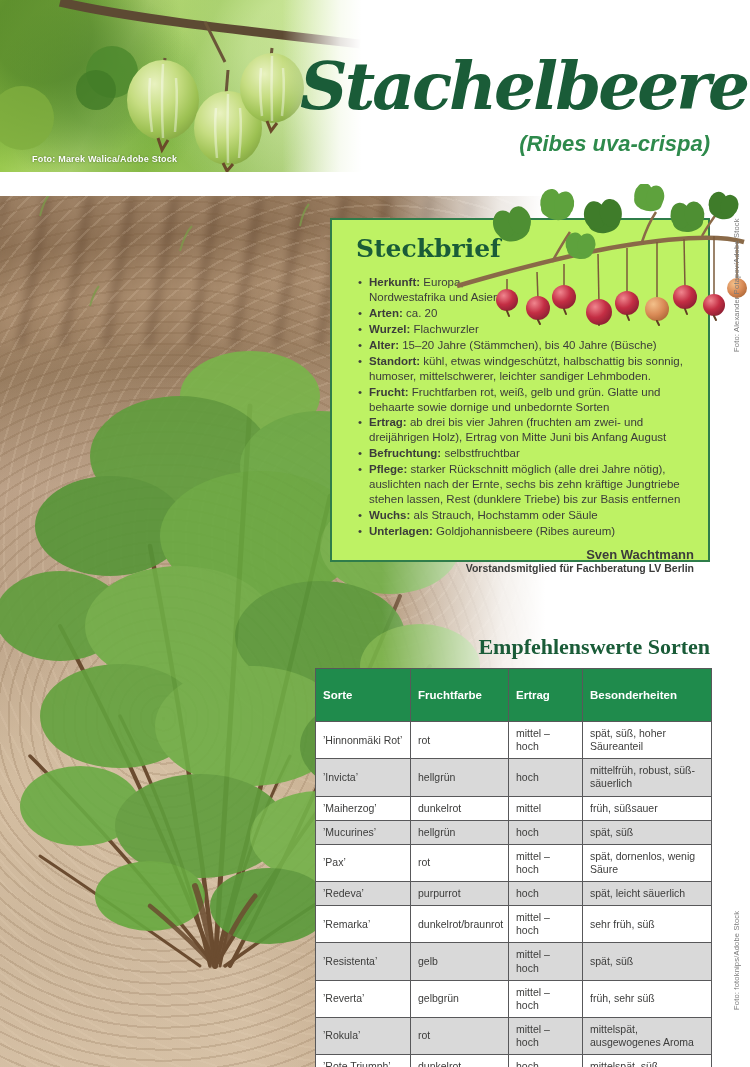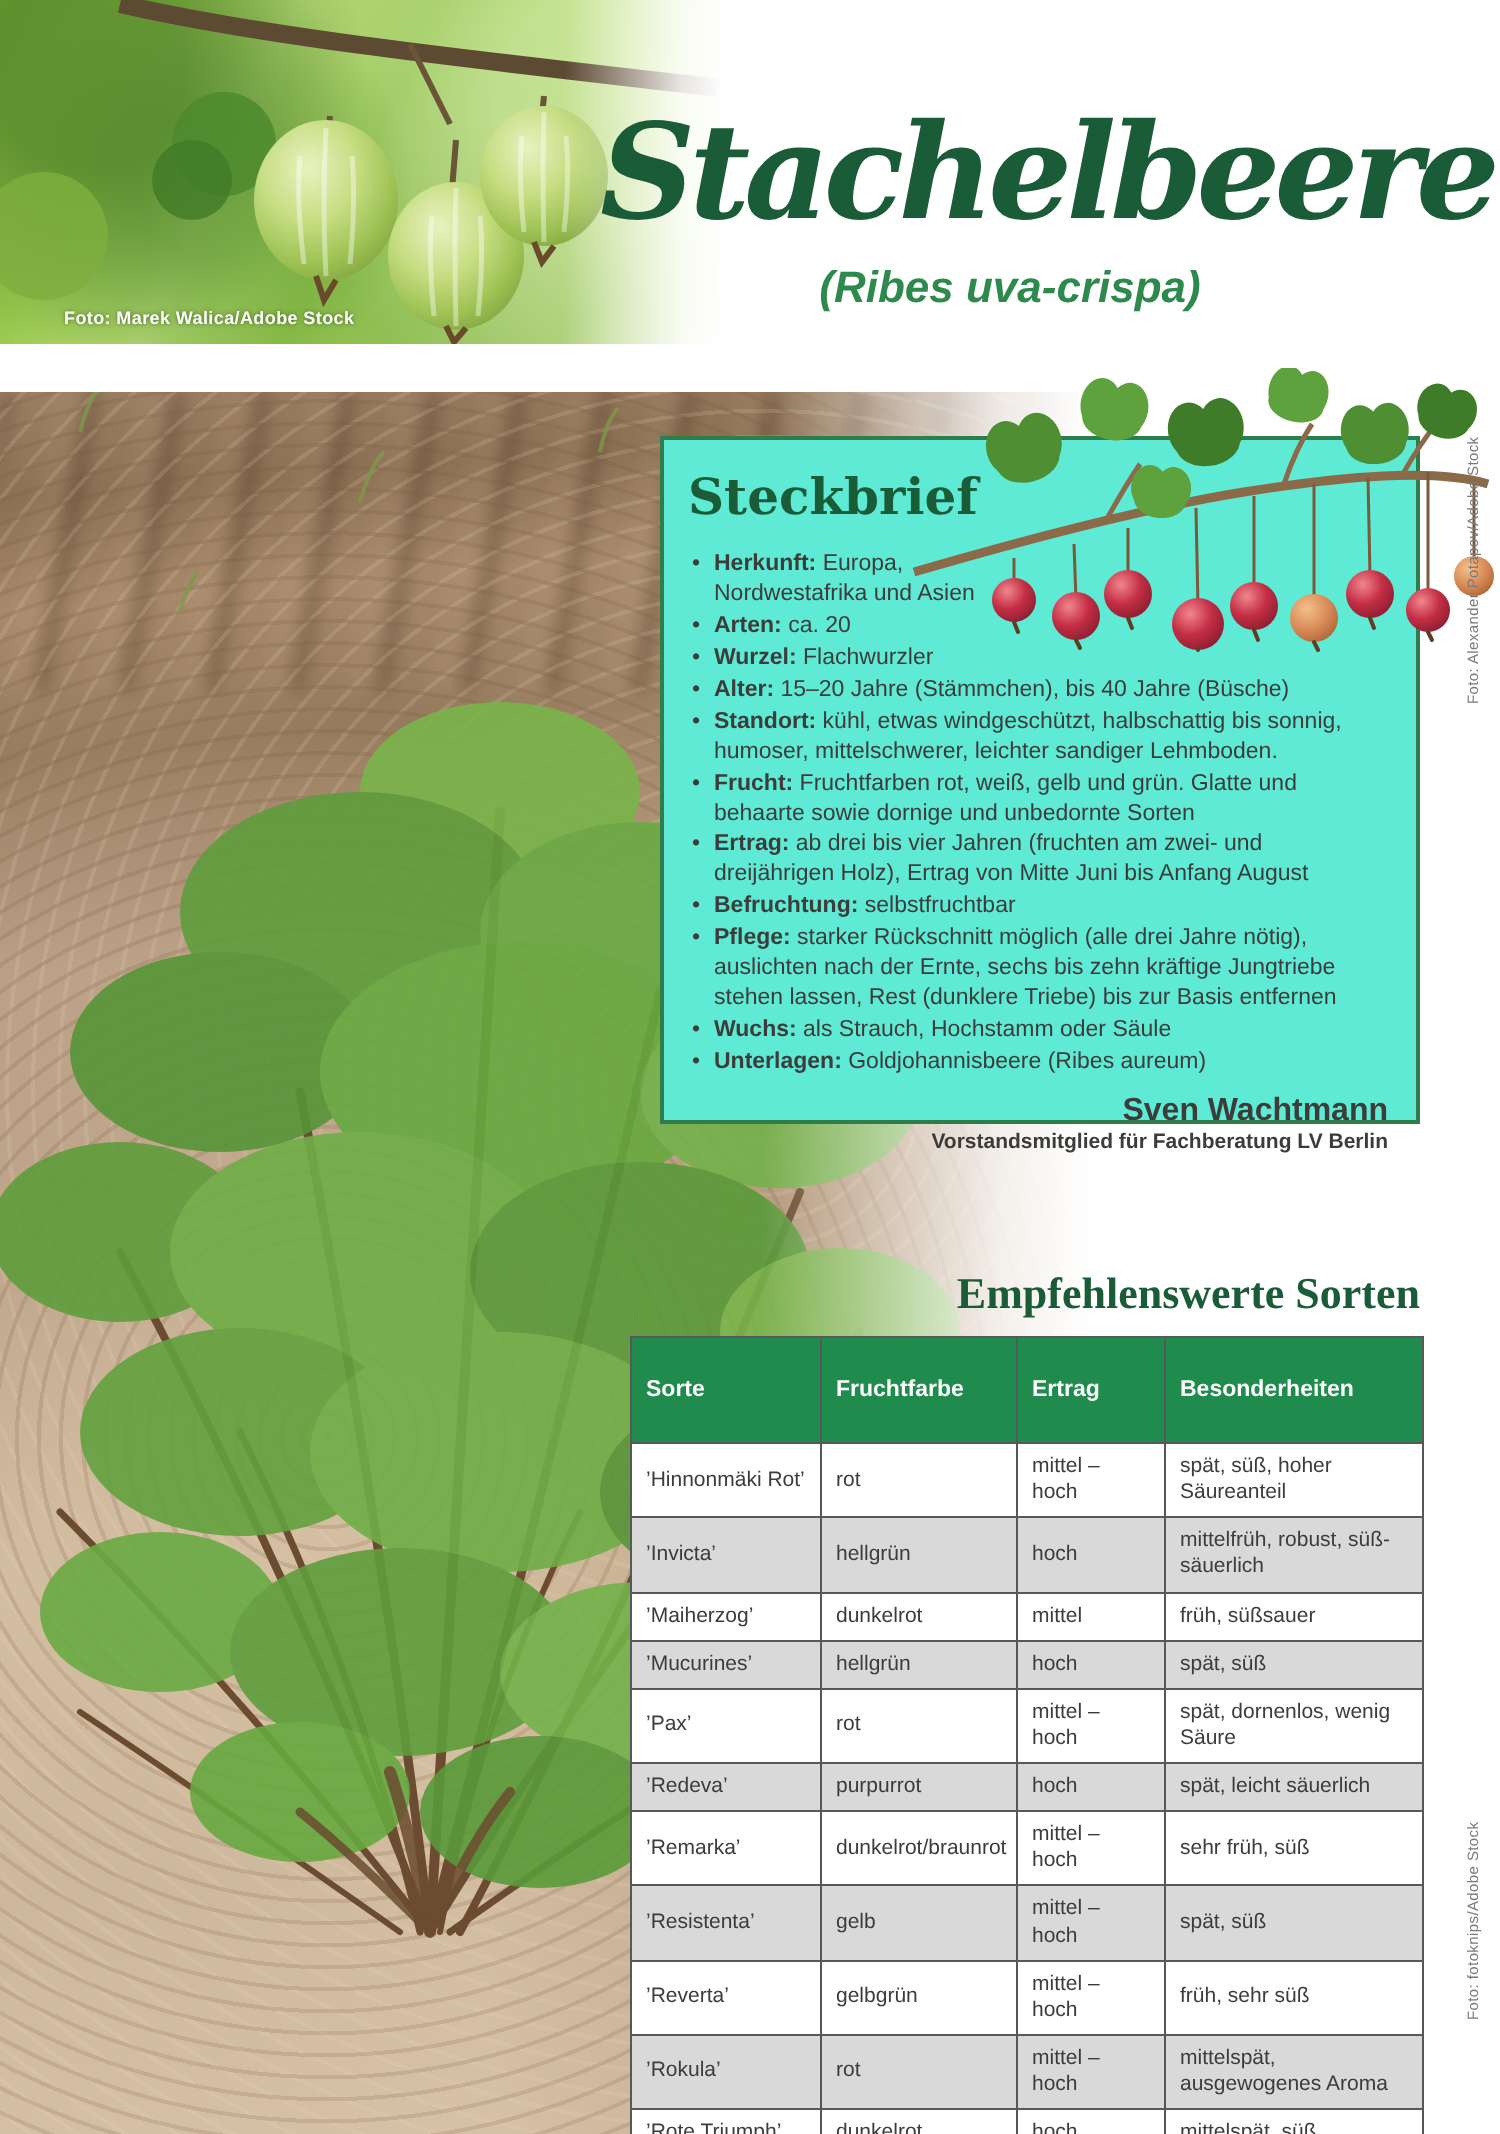--- a/index.html
+++ b/index.html
@@ -15,21 +15,21 @@
       radial-gradient(circle at 85% 30%, rgba(220,240,180,.6) 0 18%, transparent 50%),
       radial-gradient(circle at 70% 80%, rgba(120,170,70,.5) 0 15%, transparent 45%),
       linear-gradient(115deg,#86b83f 0%,#9ac94f 18%,#b5d874 34%,#8fc04a 50%,#a3cf5f 65%,#c9e490 82%,#e8f2cd 100%);
     text-align: right;
   }
   .top-photo .fade { position:absolute; inset:0; background:linear-gradient(to right, transparent 78%, rgba(255,255,255,.85) 94%, #fff 100%); }
   .photo-credit-top { position:absolute; left:32px; bottom:8px; font-size:9px; font-weight:bold; color:#fff;
     text-shadow:0 0 2px rgba(60,90,30,.8); letter-spacing:.2px; }
 
   
-  .title-block { position:absolute; left:300px; right:8px; top:52px; text-align:center; z-index:3; }
+  .title-block { position:absolute; left:300px; right:8px; top:52px; text-align:right; z-index:3; }
   .main-title { font-family:"DejaVu Serif", serif; font-style:italic; font-weight:bold;
     font-size:66px; line-height:1.05; color:#1a5c38; letter-spacing:-3px; white-space:nowrap; }
   .subtitle { margin-top:10px; padding-right:32px; font-family:"Liberation Sans", sans-serif;
     font-style:italic; font-weight:bold; font-size:22px; color:#2e8a4c; }
 
   
   .main-photo { position:absolute; left:0; top:196px; width:545px; height:871px; z-index:0; overflow:hidden;
     background:
       radial-gradient(ellipse at 15% 97%, rgba(232,214,188,.6) 0 25%, transparent 60%),
       radial-gradient(ellipse at 80% 60%, rgba(200,175,145,.5) 0 30%, transparent 65%),
@@ -39,29 +39,29 @@
     background:repeating-linear-gradient(100deg, rgba(70,45,28,.55) 0 8px, rgba(160,130,100,.25) 8px 26px, rgba(190,160,130,.35) 26px 42px); }
   .soil-texture { position:absolute; inset:0; opacity:.35;
     background-image:
       repeating-radial-gradient(circle at 30% 60%, rgba(120,90,60,.5) 0 2px, transparent 2px 11px),
       repeating-radial-gradient(circle at 70% 40%, rgba(235,215,190,.45) 0 2px, transparent 2px 13px); }
   .main-photo svg { position:absolute; inset:0; }
   .photo-fade-right { position:absolute; inset:0; background:linear-gradient(to right, transparent 70%, rgba(255,255,255,.85) 92%, #fff 100%); }
 
   
   .steckbrief { position:absolute; left:330px; top:218px; width:380px; height:344px; z-index:2;
-    background:#5eead4; border:2px solid #2f7d4a; padding:14px 14px 10px 12px; }
+    background:#bef264; border:2px solid #2f7d4a; padding:14px 14px 10px 24px; }
   .steckbrief h2 { font-family:"DejaVu Serif", serif; font-weight:bold; font-size:25px; color:#1a5c38; margin-bottom:12px; }
   .steckbrief ul { list-style:none; }
   .steckbrief li { position:relative; font-size:11.5px; line-height:1.3; color:#3c3c3b; padding-left:13px; margin-bottom:1px; }
   .steckbrief li::before { content:"•"; position:absolute; left:2px; top:0; color:#3c3c3b; }
   .steckbrief li b { font-weight:bold; }
   .steckbrief li:nth-child(1) { max-width:178px; }
   .author-block { margin-top:8px; text-align:right; color:#3c3c3b; }
-  .author-name { font-size:16px; font-weight:bold; }
+  .author-name { font-size:13px; font-weight:bold; }
   .author-role { font-size:10.5px; font-weight:bold; }
 
   
   .branch-art { position:absolute; left:452px; top:184px; width:296px; height:142px; z-index:4; pointer-events:none; }
 
   
   .sorten-heading { position:absolute; left:360px; top:634px; width:350px; z-index:2; text-align:right;
     font-family:Liberation Serif, serif; font-weight:bold; font-size:22px; color:#1a5c38; }
   .sorten-table { position:absolute; left:315px; top:668px; width:396px; z-index:2;
     border-collapse:collapse; table-layout:fixed; background:#fff; }

